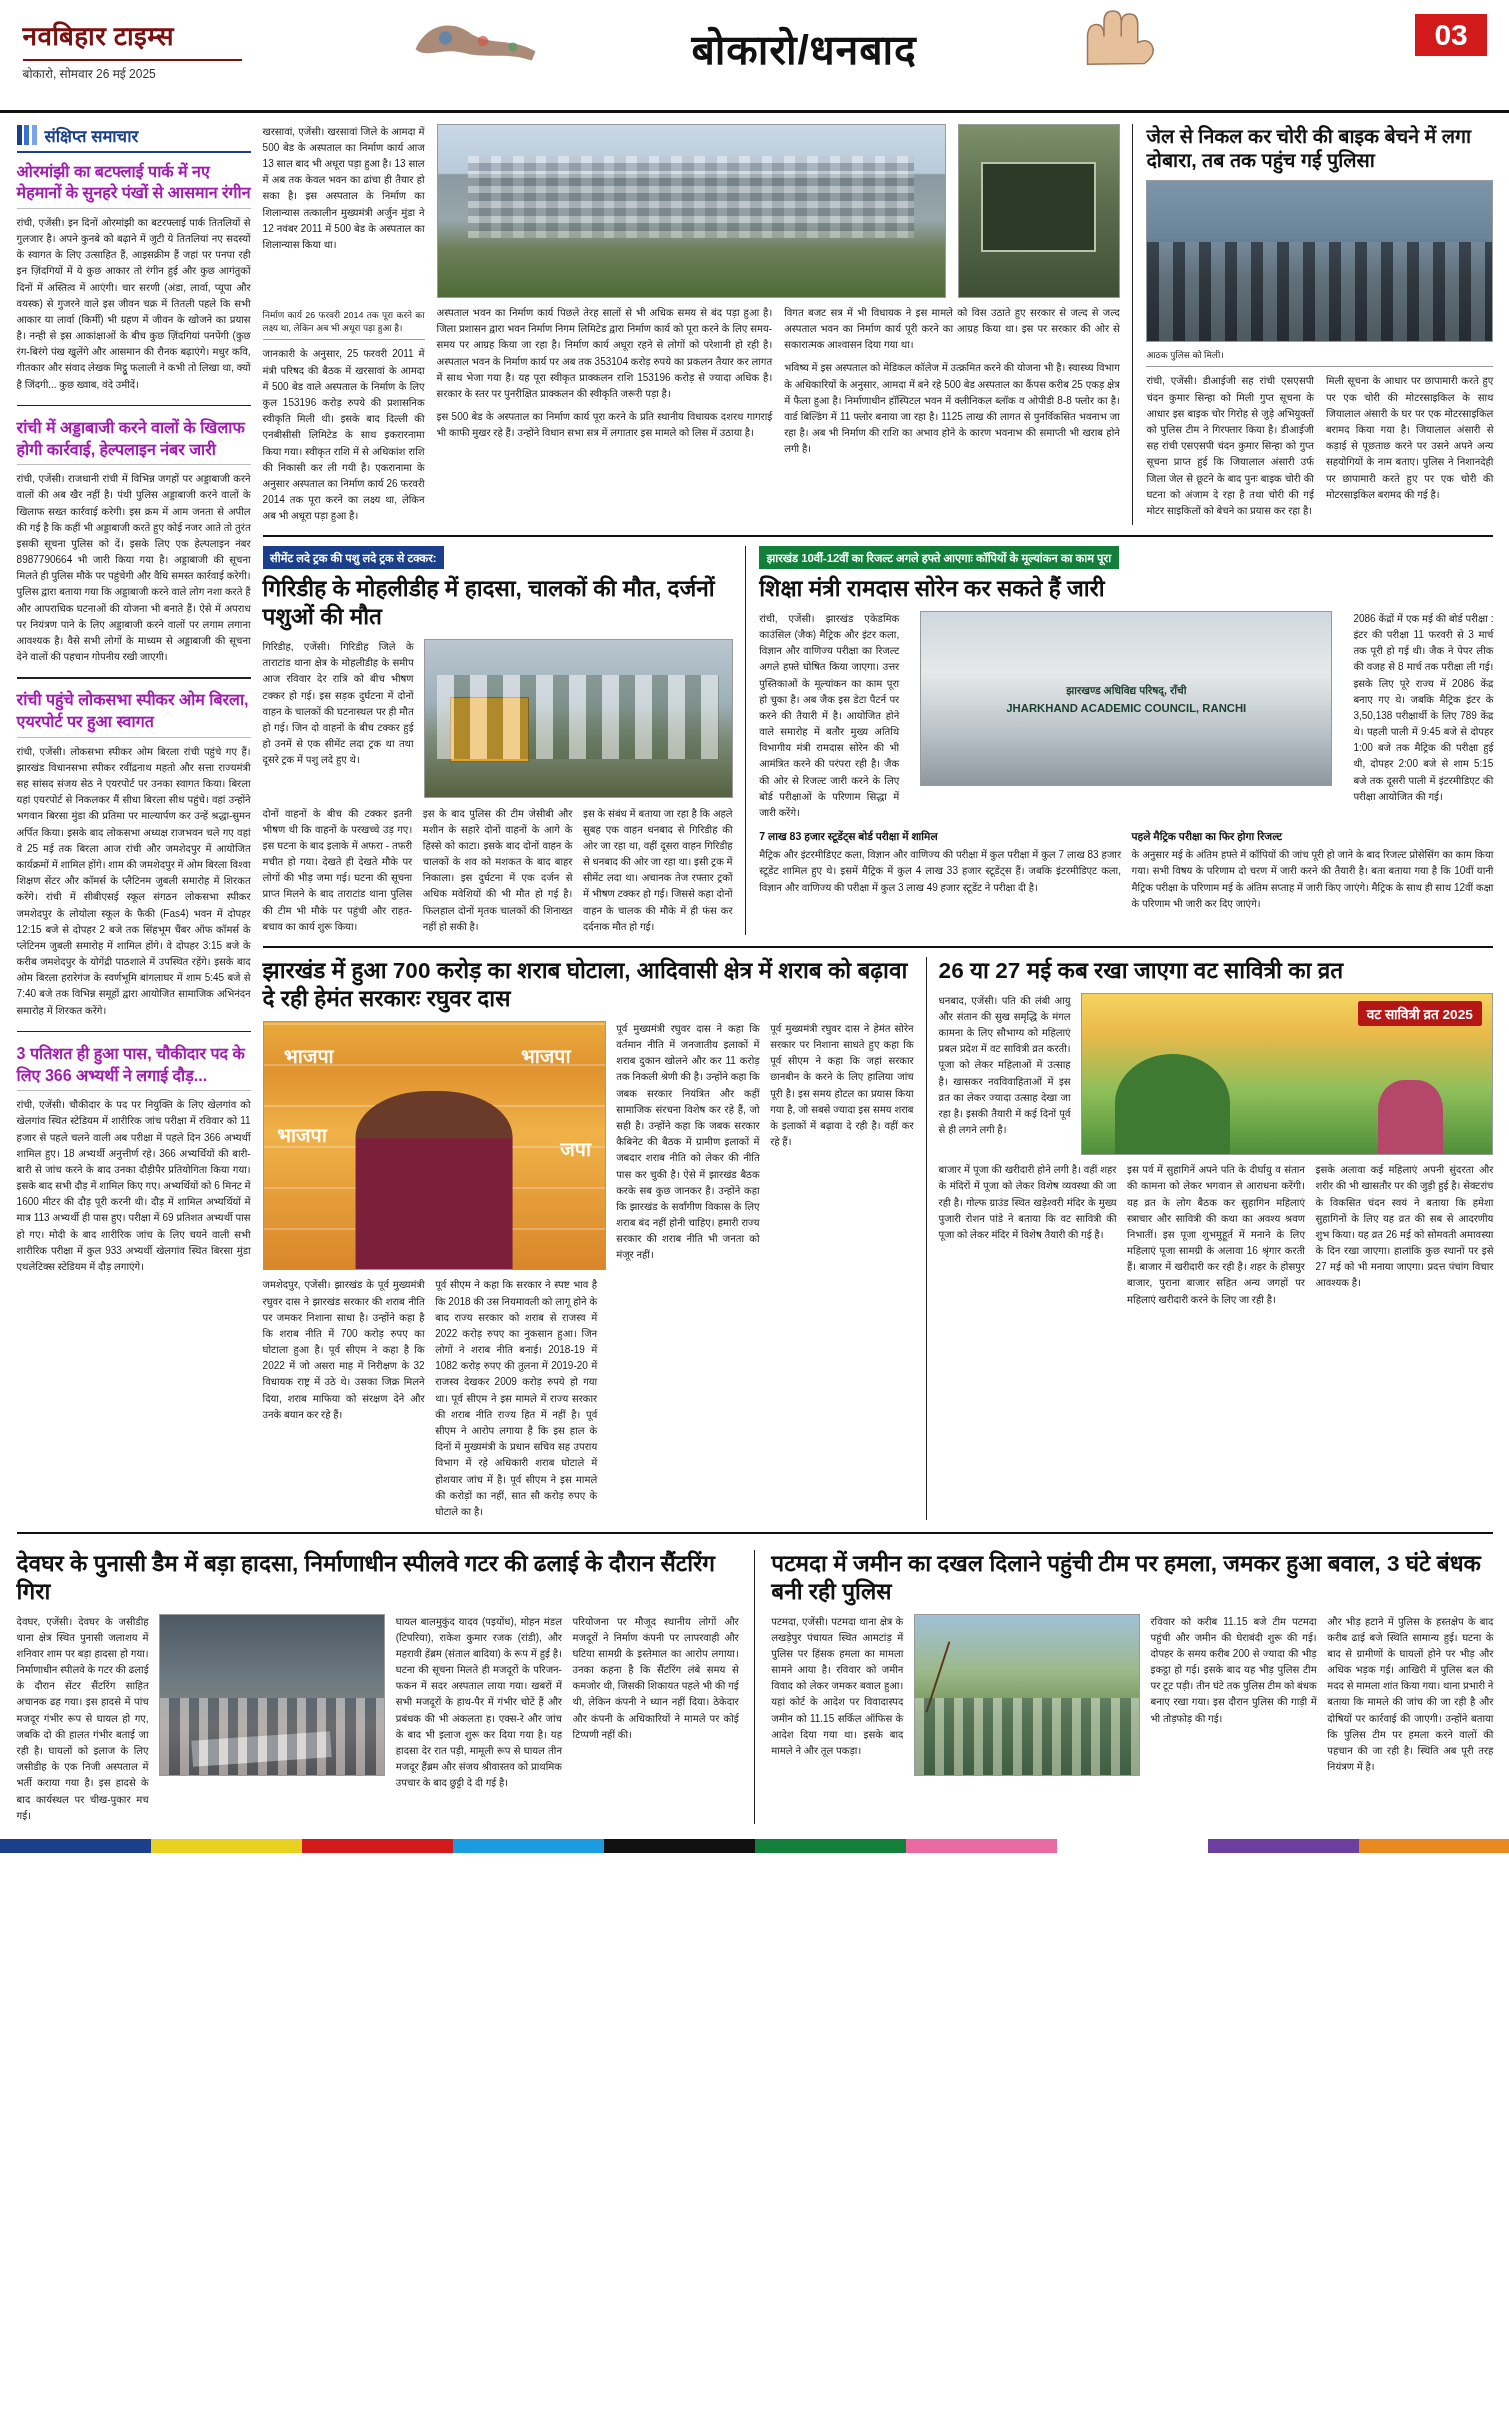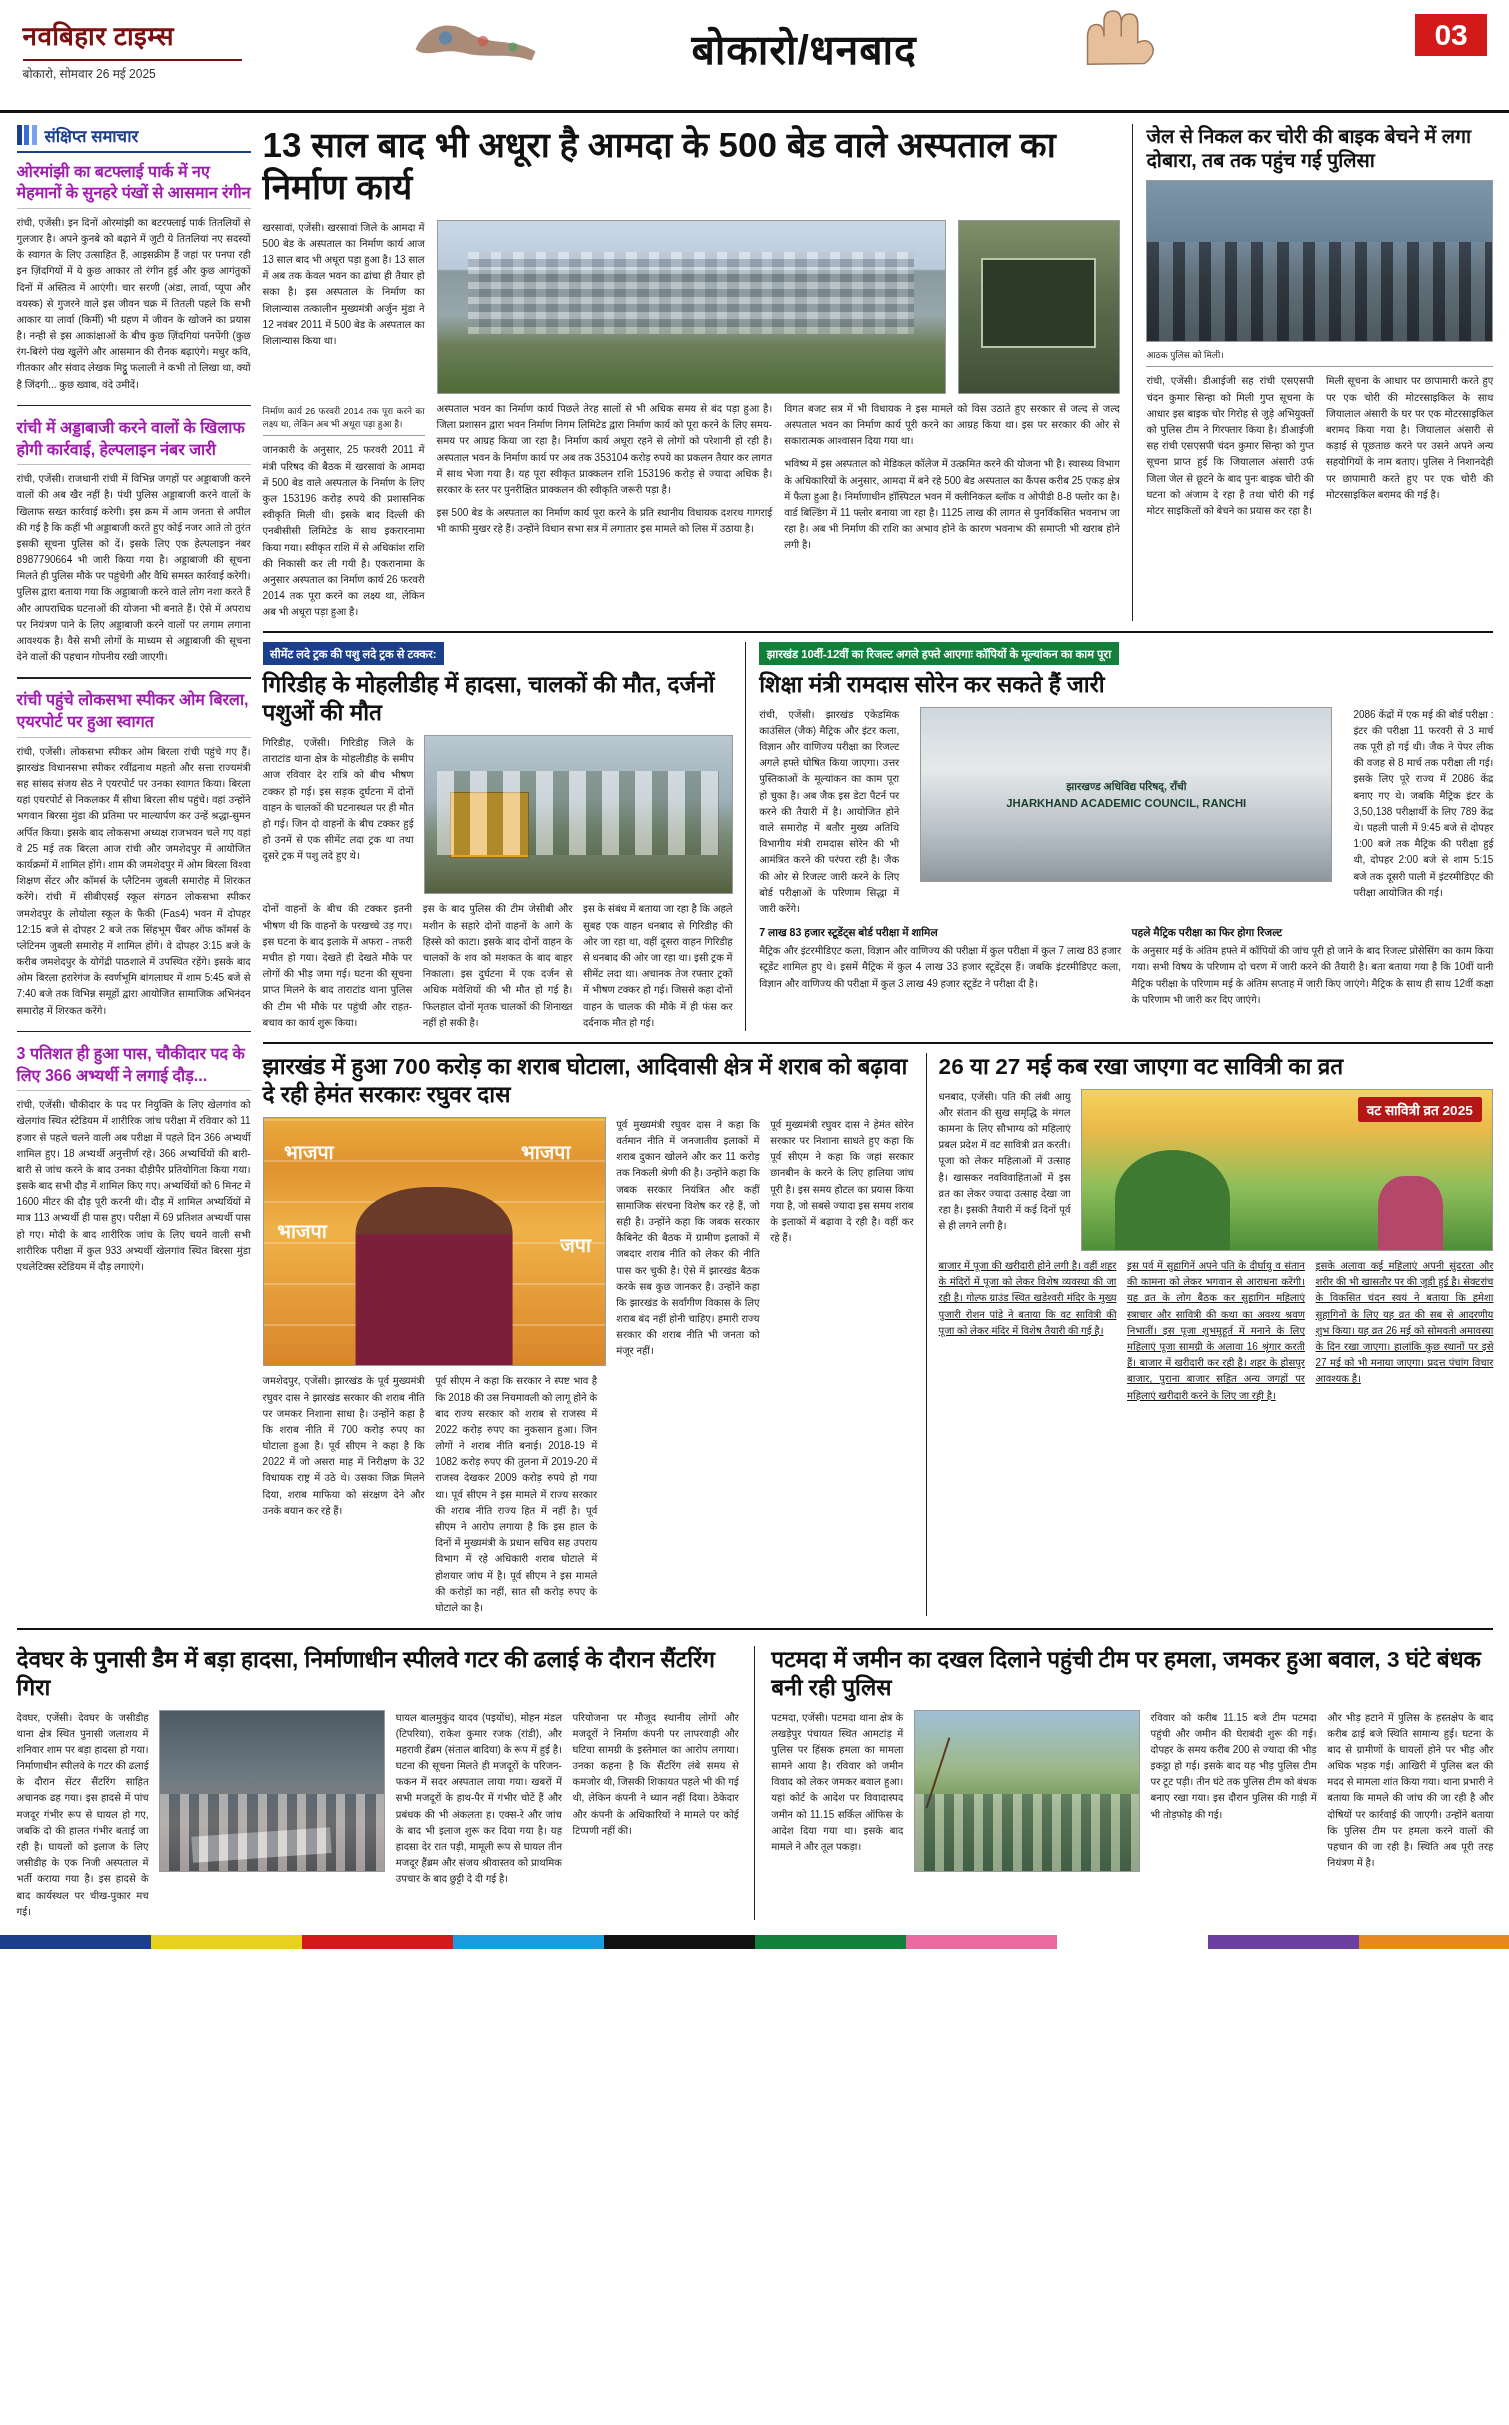--- a/index.html
+++ b/index.html
@@ -323,21 +323,20 @@
         <div class="sb-title">3 पतिशत ही हुआ पास, चौकीदार पद के लिए 366 अभ्यर्थी ने लगाई दौड़...</div>
         <div class="sb-body">रांची, एजेंसी। चौकीदार के पद पर नियुक्ति के लिए खेलगांव को खेलगांव स्थित स्टेडियम में शारीरिक जांच परीक्षा में रविवार को 11 हजार से पहले चलने वाली अब परीक्षा में पहले दिन 366 अभ्यर्थी शामिल हुए। 18 अभ्यर्थी अनुत्तीर्ण रहे। 366 अभ्यर्थियों की बारी-बारी से जांच करने के बाद उनका दौड़ीपैर प्रतियोगिता किया गया। इसके बाद सभी दौड़ में शामिल किए गए। अभ्यर्थियों को 6 मिनट में 1600 मीटर की दौड़ पूरी करनी थी। दौड़ में शामिल अभ्यर्थियों में मात्र 113 अभ्यर्थी ही पास हुए। परीक्षा में 69 प्रतिशत अभ्यर्थी पास हो गए। मोदी के बाद शारीरिक जांच के लिए चयने वाली सभी शारीरिक परीक्षा में कुल 933 अभ्यर्थी खेलगांव स्थित बिरसा मुंडा एथलेटिक्स स्टेडियम में दौड़ लगाएंगे।</div>
       </div>
     </div>
 
     <div class="col-mid">
 
       <div style="display:flex; gap:13.6px;">
 
         <div style="flex:1 1 auto; border-right:1.5px solid #222; padding-right:12px;">
-          <h1 class="hl-main">13 साल बाद भी अधूरा है आमदा के 500 बेड वाले अस्पताल का निर्माण कार्य</h1>
 
           <div style="display:flex; gap:12px; margin-bottom:7.5px;">
             <div style="flex:0 0 162px;">
               <div class="body-text">खरसावां, एजेंसी। खरसावां जिले के आमदा में 500 बेड के अस्पताल का निर्माण कार्य आज 13 साल बाद भी अधूरा पड़ा हुआ है। 13 साल में अब तक केवल भवन का ढांचा ही तैयार हो सका है। इस अस्पताल के निर्माण का शिलान्यास तत्कालीन मुख्यमंत्री अर्जुन मुंडा ने 12 नवंबर 2011 में 500 बेड के अस्पताल का शिलान्यास किया था।</div>
             </div>
             <div style="flex:1 1 auto;">
               <div class="photo ph-hospital ph-overlay-hosp" style="height:174px;"></div>
             </div>
             <div style="flex:0 0 162px;">
               <div class="photo ph-plaque" style="height:174px;">
@@ -457,21 +456,21 @@
           <div style="display:flex; gap:10.6px;">
             <div style="flex:0 0 132px;" class="body-text">धनबाद, एजेंसी। पति की लंबी आयु और संतान की सुख समृद्धि के मंगल कामना के लिए सौभाग्य को महिलाएं प्रबल प्रदेश में वट सावित्री व्रत करती। पूजा को लेकर महिलाओं में उत्साह है। खासकर नवविवाहिताओं में इस व्रत का लेकर ज्यादा उत्साह देखा जा रहा है। इसकी तैयारी में कई दिनों पूर्व से ही लगने लगी है।</div>
             <div style="flex:1 1 auto;">
               <div class="photo ph-vat" style="height:162px;">
                 <div class="vat-text">वट सावित्री व्रत 2025</div>
                 <div style="position:absolute;left:8%;bottom:0;width:28%;height:62%;background:#3f7a33;border-radius:50% 50% 0 0;"></div>
                 <div style="position:absolute;right:12%;bottom:0;width:16%;height:46%;background:#b5476a;border-radius:40% 40% 0 0;"></div>
               </div>
             </div>
           </div>
-          <div style="display:flex; gap:10.6px; margin-top:7.5px;text-decoration:underline;">
+          <div style="display:flex; gap:10.6px; margin-top:7.5px;">
             <div style="flex:1 1 0;" class="body-text">बाजार में पूजा की खरीदारी होने लगी है। वहीं शहर के मंदिरों में पूजा को लेकर विशेष व्यवस्था की जा रही है। गोल्फ ग्राउंड स्थित खड़ेश्वरी मंदिर के मुख्य पुजारी रोशन पांडे ने बताया कि वट सावित्री की पूजा को लेकर मंदिर में विशेष तैयारी की गई है।</div>
             <div style="flex:1 1 0;" class="body-text">इस पर्व में सुहागिनें अपने पति के दीर्घायु व संतान की कामना को लेकर भगवान से आराधना करेंगी। यह व्रत के लोग बैठक कर सुहागिन महिलाएं स्त्राचार और सावित्री की कथा का अवश्य श्रवण निभातीं। इस पूजा शुभमुहूर्त में मनाने के लिए महिलाएं पूजा सामग्री के अलावा 16 श्रृंगार करती हैं। बाजार में खरीदारी कर रही है। शहर के होसपुर बाजार, पुराना बाजार सहित अन्य जगहों पर महिलाएं खरीदारी करने के लिए जा रही है।</div>
             <div style="flex:1 1 0;" class="body-text">इसके अलावा कई महिलाएं अपनी सुंदरता और शरीर की भी खासतौर पर की जुड़ी हुई है। सेक्टरांच के विकसित चंदन स्वयं ने बताया कि हमेशा सुहागिनों के लिए यह व्रत की सब से आदरणीय शुभ किया। यह व्रत 26 मई को सोमवती अमावस्या के दिन रखा जाएगा। हालांकि कुछ स्थानों पर इसे 27 मई को भी मनाया जाएगा। प्रदत्त पंचांग विचार आवश्यक है।</div>
           </div>
         </div>
       </div>
 
     </div>
   </div>
 

